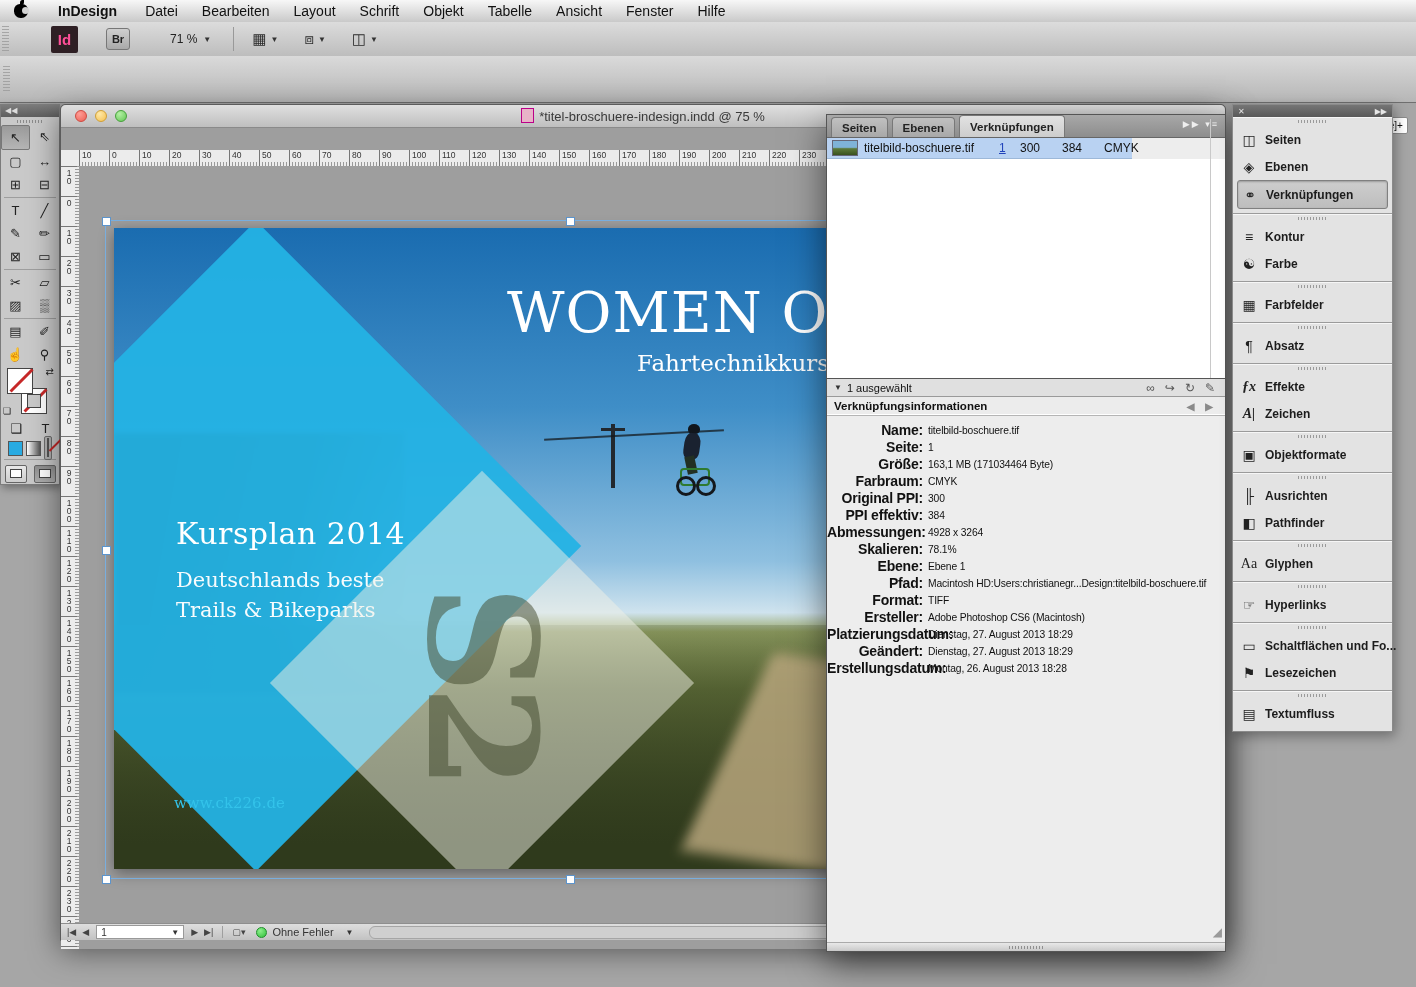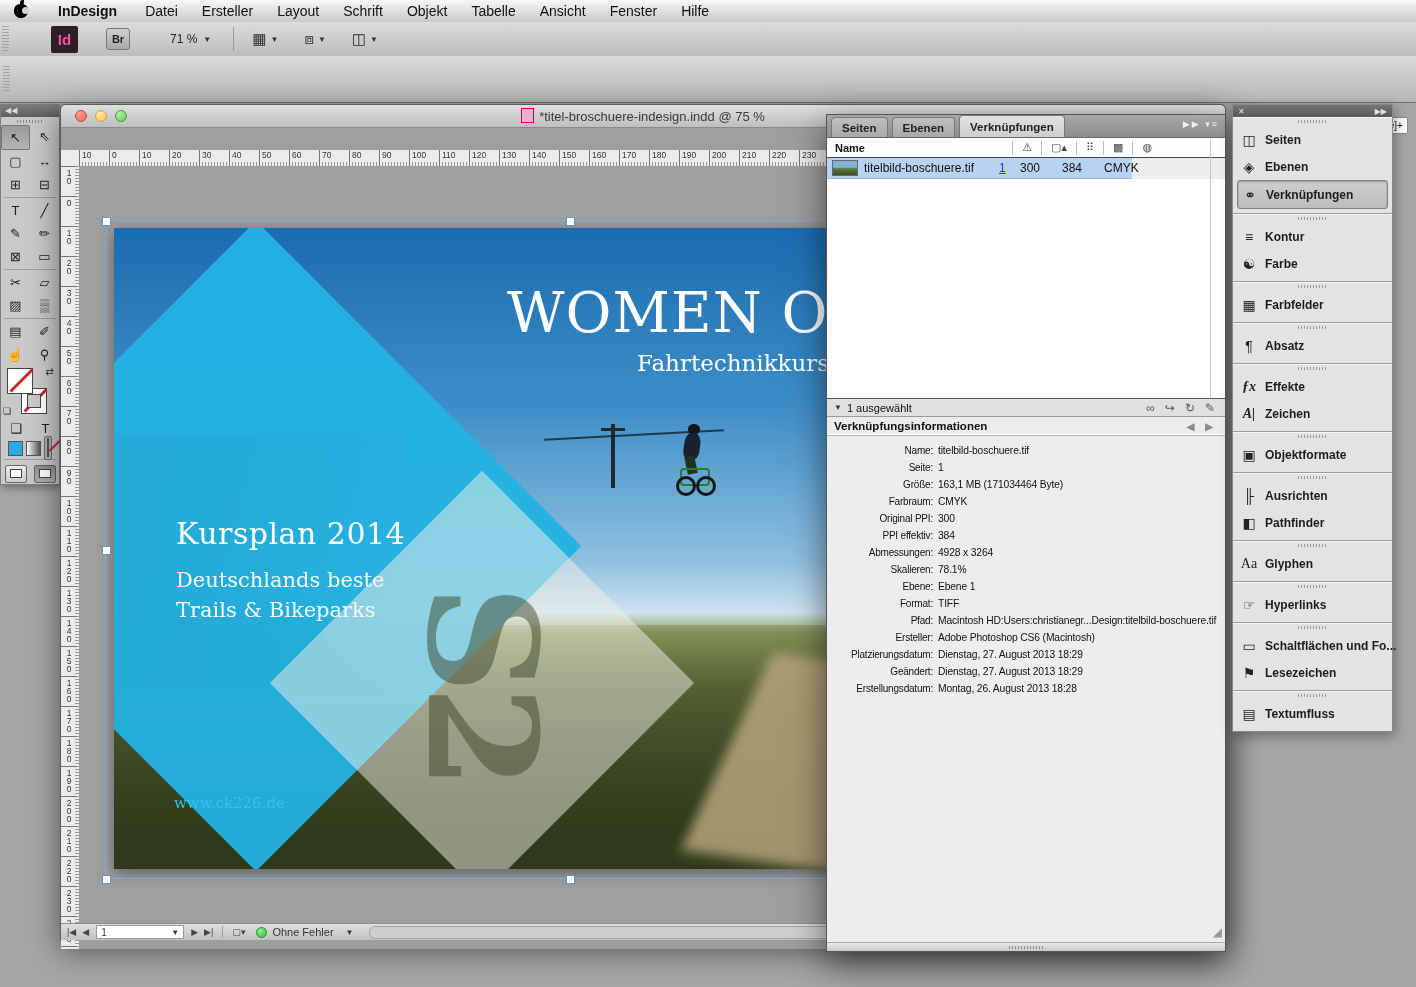--- a/index.html
+++ b/index.html
@@ -171,21 +171,21 @@
   .llist .vline{position:absolute;right:14px;top:-40px;bottom:0;width:1px;background:#c9c9c9;}
   .lstatus{height:17px;background:#e0e0e0;display:flex;align-items:center;font-size:11px;border-bottom:1px solid #9a9a9a;}
   .lstatus .tri{font-size:8px;margin:0 5px 0 7px;color:#333;}
   .lstatus .acts{margin-left:auto;display:flex;gap:10px;padding-right:10px;font-size:12px;color:#555;}
   .linfo-h{height:18px;display:flex;align-items:center;font-size:11.5px;font-weight:bold;border-bottom:1px solid #b5b5b5;
            background:#ececec;box-shadow:0 -1px 0 #fff inset;}
   .linfo-h span:first-child{margin-left:7px;}
   .linfo-h .nav{margin-left:auto;padding-right:8px;color:#8a8a8a;font-size:10px;letter-spacing:4px;}
   .fields{padding-top:6px;}
   .frow{display:flex;height:17px;line-height:17px;white-space:nowrap;}
-  .frow .fl{width:96px;text-align:right;font-weight:normal;font-size:10px;letter-spacing:-.2px;flex:0 0 96px;padding-left:10px;}
+  .frow .fl{width:96px;text-align:right;font-weight:bold;font-size:14px;letter-spacing:-.2px;flex:0 0 96px;}
   .frow .fv{margin-left:5px;font-size:10.3px;letter-spacing:-.15px;}
   .lgrip{position:absolute;right:3px;bottom:12px;color:#9a9a9a;font-size:12px;}
   .lfoot{position:absolute;left:0;bottom:0;width:100%;height:8px;background:linear-gradient(#e8e8e8,#c9c9c9);border-top:1px solid #aaa;
          display:flex;align-items:center;justify-content:center;}
   .lfoot i{width:34px;height:3px;background:repeating-linear-gradient(90deg,#8f8f8f 0 1px,transparent 1px 3px);}
 
   
   .dock{left:1232px;top:104px;width:161px;background:#e3e3e3;border:1px solid #8a8a8a;box-sizing:border-box;
         box-shadow:2px 4px 12px rgba(0,0,0,.35);}
   .dock-head{height:12px;background:linear-gradient(#757575,#595959);display:flex;align-items:center;justify-content:space-between;
@@ -204,21 +204,21 @@
 <body>
 
 <div class="stage">
 
   <div class="abs menubar">
     <span class="apple"></span>
     <span style="display:flex;">
 
     <span class="menu-item bold">InDesign</span>
         <span class="menu-item">Datei</span>
-        <span class="menu-item">Ersteller</span>
+        <span class="menu-item">Bearbeiten</span>
         <span class="menu-item">Layout</span>
         <span class="menu-item">Schrift</span>
         <span class="menu-item">Objekt</span>
         <span class="menu-item">Tabelle</span>
         <span class="menu-item">Ansicht</span>
         <span class="menu-item">Fenster</span>
         <span class="menu-item">Hilfe</span>
       </span>
   </div>
 
@@ -579,31 +579,20 @@
   <div class="abs links">
     <div class="ltabs">
       <span style="display:flex;align-items:flex-end;">
 
       <span class="ltab">Seiten</span>
           <span class="ltab">Ebenen</span>
           <span class="ltab active">Verknüpfungen</span>
         </span>
       <span class="tr-icons"><span>▶▶</span> <span>▾≡</span></span>
     </div>
-    <div class="lheader">
-      <span class="name">Name</span>
-      <span style="display:flex;margin-right:64px;">
-
-      <span class="hic">⚠</span>
-          <span class="hic">▢▴</span>
-          <span class="hic">⠿</span>
-          <span class="hic">▩</span>
-          <span class="hic">◍</span>
-        </span>
-    </div>
     <div class="lrow">
       <span class="thumb"></span>
       <span>titelbild-boschuere.tif</span>
       <span class="pg">1</span>
       <span class="c300">300</span>
       <span class="c384">384</span>
       <span class="ccmyk">CMYK</span>
     </div>
     <div class="llist">
         <span class="vline"></span>
@@ -667,27 +656,27 @@
           <span class="fl">Skalieren:</span>
           <span class="fv">78.1%</span>
         </div>
 
         <div class="frow">
           <span class="fl">Ebene:</span>
           <span class="fv">Ebene 1</span>
         </div>
 
         <div class="frow">
+          <span class="fl">Pfad:</span>
+          <span class="fv">Macintosh HD:Users:christianegr...Design:titelbild-boschuere.tif</span>
+        </div>
+
+        <div class="frow">
           <span class="fl">Format:</span>
           <span class="fv">TIFF</span>
-        </div>
-
-        <div class="frow">
-          <span class="fl">Pfad:</span>
-          <span class="fv">Macintosh HD:Users:christianegr...Design:titelbild-boschuere.tif</span>
         </div>
 
         <div class="frow">
           <span class="fl">Ersteller:</span>
           <span class="fv">Adobe Photoshop CS6 (Macintosh)</span>
         </div>
 
         <div class="frow">
           <span class="fl">Platzierungsdatum:</span>
           <span class="fv">Dienstag, 27. August 2013 18:29</span>

